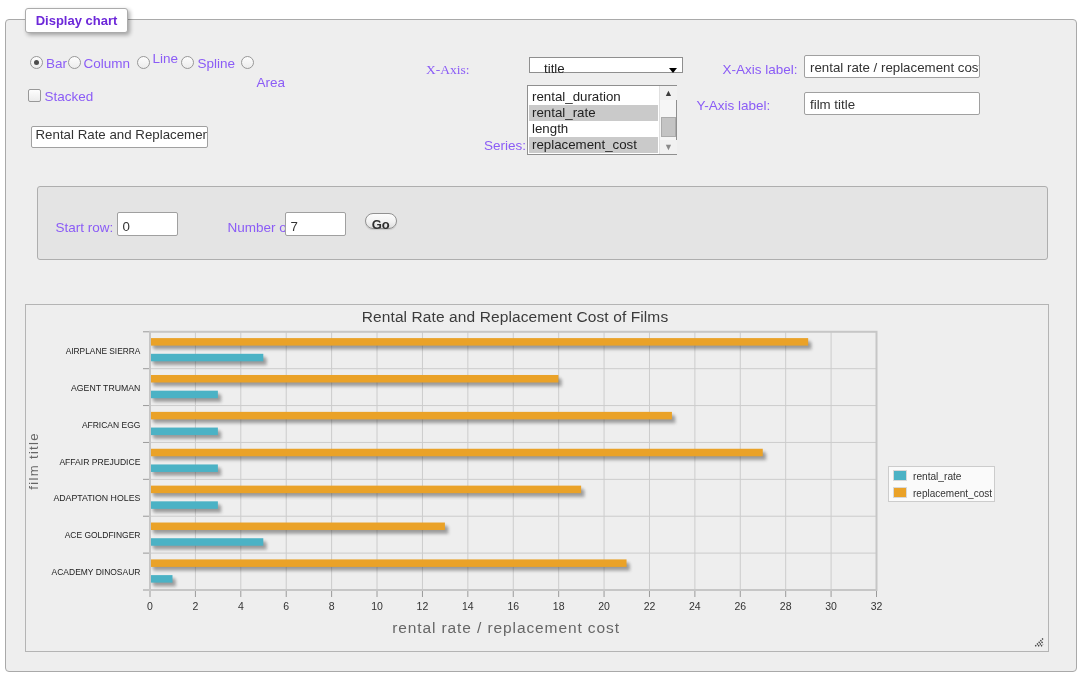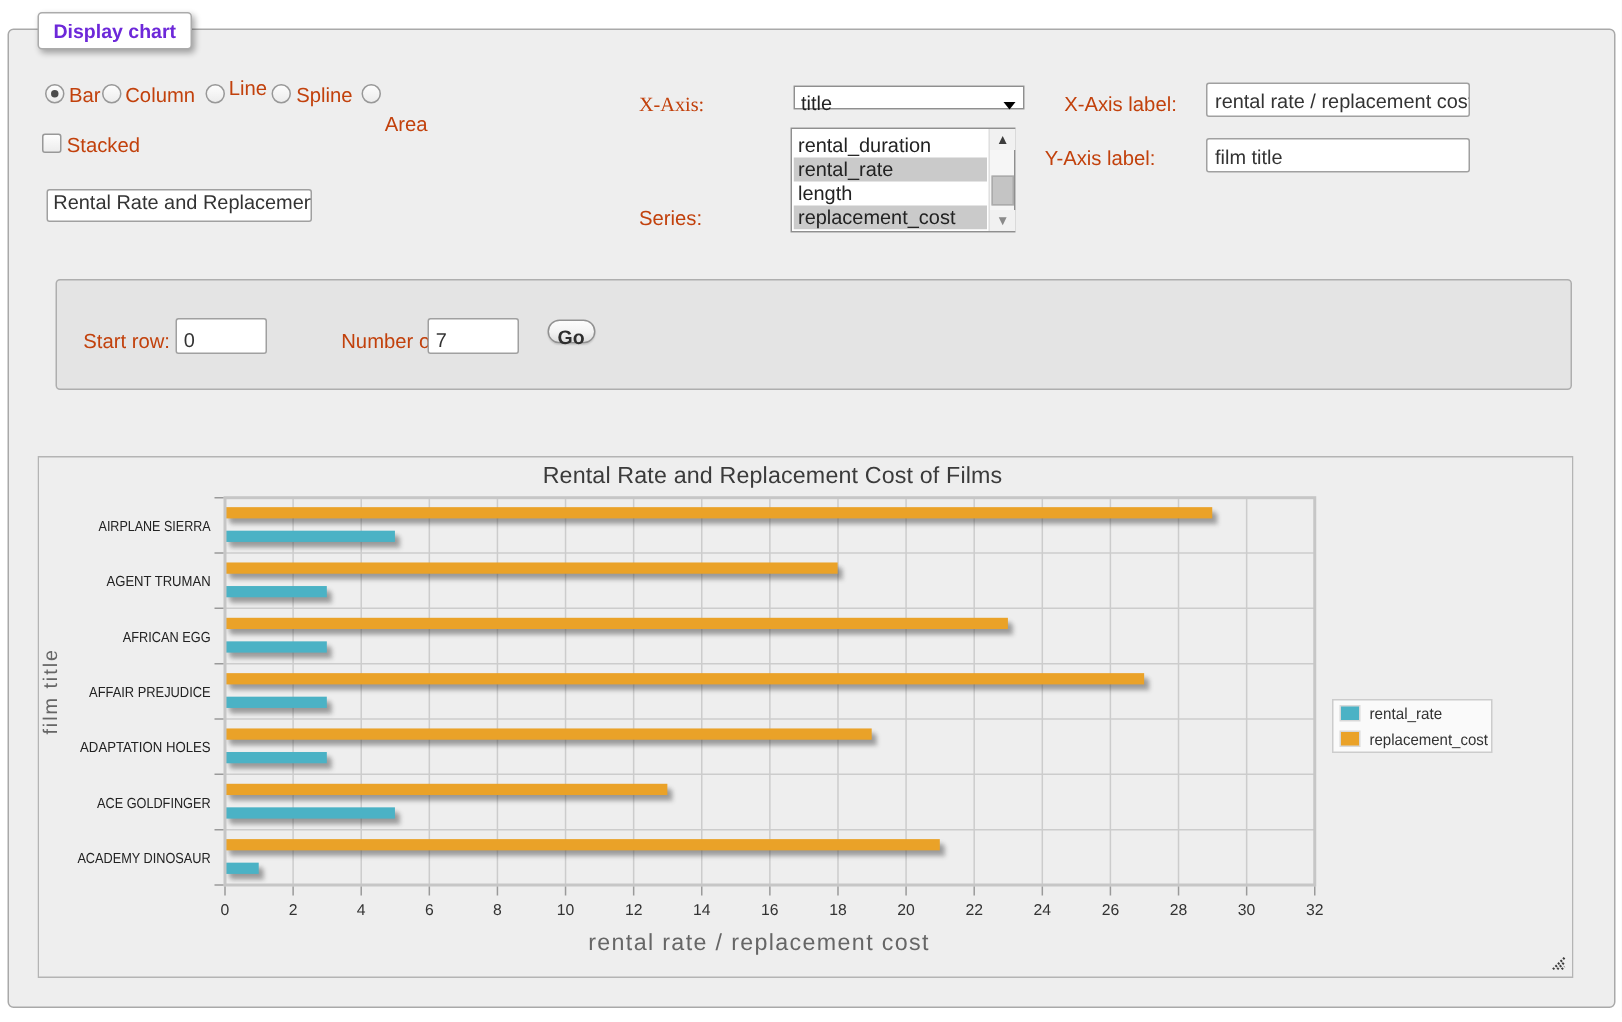--- a/index.html
+++ b/index.html
@@ -1,16 +1,16 @@
 <!DOCTYPE html>
 <html><head><meta charset="utf-8"><title>Display chart</title>
 <style>
 * { margin:0; padding:0; box-sizing:border-box; }
 html,body { width:1081px; height:681px; background:#fff; font-family:"Liberation Sans",sans-serif; position:relative; overflow:hidden; }
-.lbl { position:absolute; font-size:13.5px; color:#c2410c; white-space:nowrap; }
+.lbl { position:absolute; font-size:13.5px; color:#8b5cf6; white-space:nowrap; }
 .inp { position:absolute; background:#fff; border:1px solid #a0a0a0; border-radius:2px; font-size:13.3px; color:#333; white-space:nowrap; overflow:hidden; }
 #fieldset { position:absolute; left:5px; top:19px; width:1072px; height:653px; background:#eee; border:1px solid #a9a9a9; border-radius:4px; }
 #legendbox { position:absolute; left:25px; top:8px; width:103px; height:25px; background:#fff; border:1px solid #ababab; border-radius:3px; box-shadow:2px 2px 4px rgba(0,0,0,0.33); font-size:13px; font-weight:bold; color:#6d28d9; text-align:center; line-height:23px; z-index:5; }
 .radio { position:absolute; width:13px; height:13px; border:1px solid #989898; border-radius:50%; background:linear-gradient(#fdfdfd,#ececec); top:55.5px; }
 .radio.sel::after { content:""; position:absolute; left:3px; top:3px; width:5px; height:5px; border-radius:50%; background:#4c4c4c; }
 #cb { position:absolute; left:28px; top:88.5px; width:13px; height:13px; border:1px solid #989898; border-radius:2px; background:linear-gradient(#fdfdfd,#ececec); }
 #panel { position:absolute; left:36.5px; top:186px; width:1011px; height:74px; background:#e4e4e4; border:1px solid #aeaeae; border-radius:3px; }
 #gobtn { position:absolute; left:364.5px; top:213px; width:32.5px; height:16px; border:1px solid #919191; border-radius:12px; background:linear-gradient(#fcfcfc 0%,#f2f2f2 55%,#dedede 100%); font-size:13px; font-weight:bold; color:#2e2e2e; text-align:center; line-height:21px; box-shadow:0 1px 1px rgba(0,0,0,0.12); }
 .selbox { position:absolute; background:#fff; border:1px solid #8f8f8f; font-size:13.3px; color:#222; }
 .opt { height:16px; line-height:16px; padding-left:3px; white-space:nowrap; }
@@ -33,39 +33,39 @@
 <div class="lbl" style="left:197.5px; top:55.5px;">Spline</div>
 <div class="radio" style="left:240.5px;"></div>
 <div class="lbl" style="left:256.5px; top:55.5px;margin-top:19px;">Area</div>
 
 <div id="cb"></div>
 <div class="lbl" style="left:44.5px; top:88.5px;">Stacked</div>
 
 <div class="inp" style="left:30.5px; top:125.5px; width:177px; height:22px; line-height:15px; padding-left:4px;">Rental Rate and Replacement Cost of Films</div>
 
 <div class="lbl" style="left:426px; top:62px; width:100px; text-align:left;font-family:Liberation Serif, serif;">X-Axis:</div>
-<div class="selbox" style="left:529px; top:57px; width:153.5px; height:16px; line-height:22px; padding-left:4px;">title
+<div class="selbox" style="left:529px; top:57px; width:153.5px; height:16px; line-height:22px; padding-left:14px;">title
   <span style="position:absolute; right:5px; top:10px; width:0; height:0; border-left:4px solid transparent; border-right:4px solid transparent; border-top:5.5px solid #000;"></span>
 </div>
-<div class="lbl" style="left:426px; top:137.5px; width:100px; ">Series:</div>
+<div class="lbl" style="left:426px; top:137.5px; width:100px; text-align:right;">Series:</div>
 <div class="selbox" style="left:527px; top:85px; width:150px; height:70px;">
   <div style="position:absolute; left:1px; top:3px; right:18px; bottom:1px; overflow:hidden;">
     <div class="opt">rental_duration</div>
     <div class="opt sel">rental_rate</div>
     <div class="opt">length</div>
     <div class="opt sel">replacement_cost</div>
   </div>
   <div id="sbar">
     <div class="sarr" style="top:0;">▲</div>
     <div id="sthumb"></div>
     <div class="sarr" style="bottom:0; top:auto; color:#8a8a8a;">▼</div>
   </div>
 </div>
 
-<div class="lbl" style="left:696.5px; top:61.5px; width:101px; text-align:center;">X-Axis label:</div>
+<div class="lbl" style="left:696.5px; top:61.5px; width:101px; text-align:right;">X-Axis label:</div>
 <div class="inp" style="left:804px; top:54.5px; width:176px; height:23px; line-height:24px; padding-left:5px;">rental rate / replacement cost</div>
 <div class="lbl" style="left:696.5px; top:97.5px; width:101px; text-align:left;">Y-Axis label:</div>
 <div class="inp" style="left:804px; top:91.5px; width:176px; height:23px; line-height:24px; padding-left:5px;">film title</div>
 
 <div id="panel"></div>
 <div class="lbl" style="left:55.5px; top:219.5px;">Start row:</div>
 <div class="inp" style="left:116.5px; top:212px; width:61px; height:24px; line-height:27px; padding-left:5px;">0</div>
 <div class="lbl" style="left:183.5px; top:219.5px;margin-left:44px;">Number of rows:</div>
 <div class="inp" style="left:284.5px; top:212px; width:61px; height:24px; line-height:27px; padding-left:5px;">7</div>
 <div id="gobtn">Go</div>

